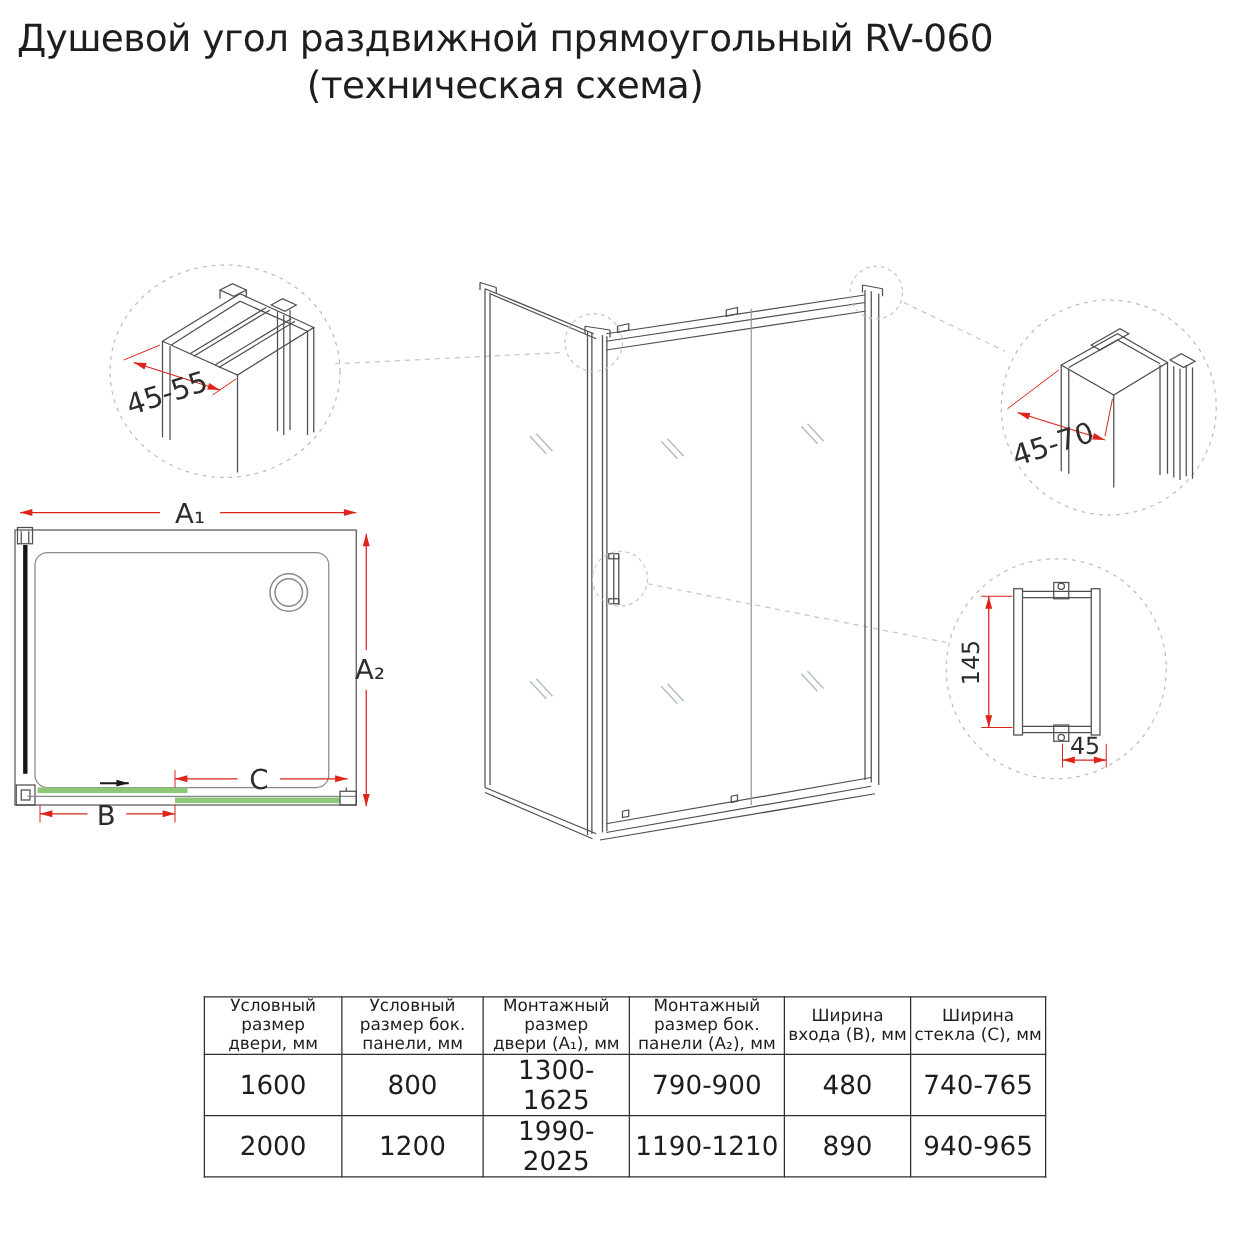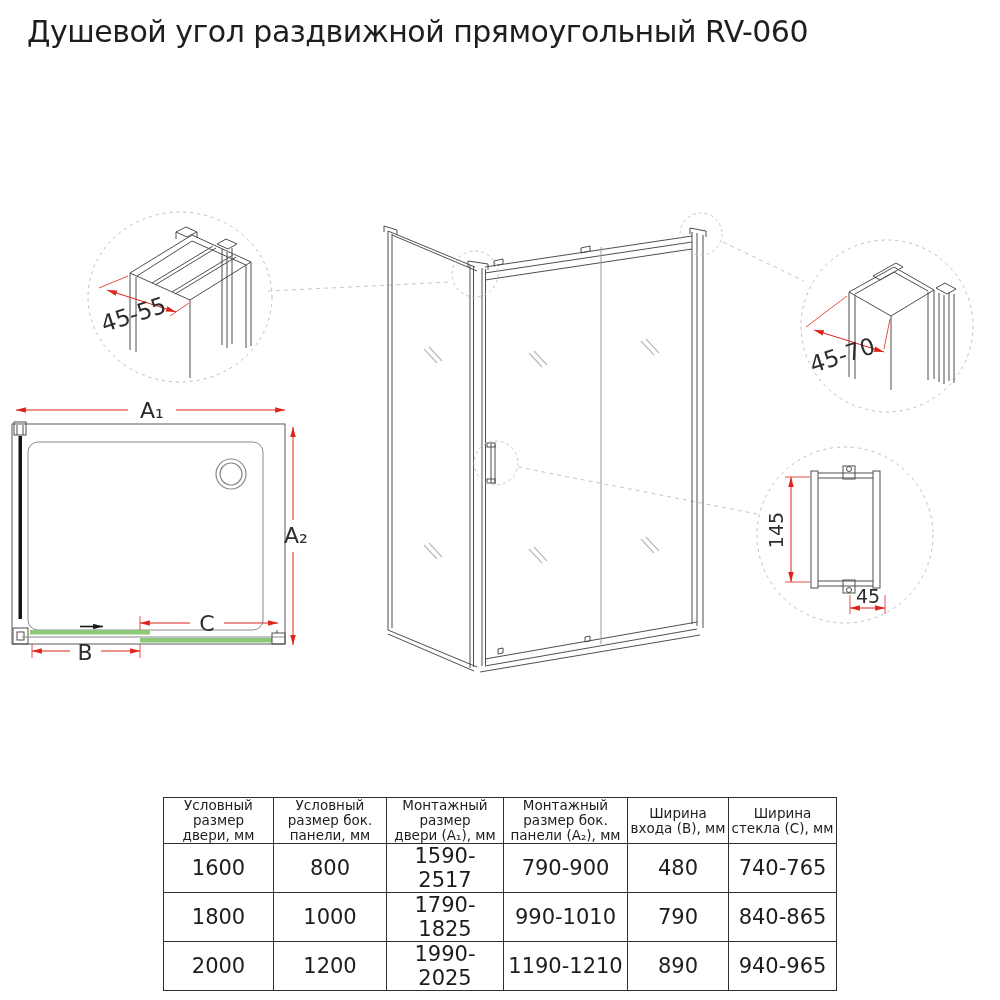--- a/index.html
+++ b/index.html
@@ -1,36 +1,37 @@
 <!DOCTYPE html>
 <html><head>
 <meta charset="utf-8">
 <style>
   html,body{margin:0;padding:0;background:#ffffff;}
   #page{position:relative;width:1000px;height:1000px;background:#ffffff;overflow:hidden;
         font-family:"DejaVu Sans","Liberation Sans",sans-serif;color:#222;}
-  #title{position:absolute;left:0;top:14px;width:808px;text-align:right;
+  #title{position:absolute;left:0;top:14px;width:808px;text-align:center;
          color:#1e1e1e;line-height:1.22;}
   #title .t1{font-size:30px;letter-spacing:-0.5px;}
   #title .t2{font-size:30px;letter-spacing:-0.5px;}
   svg{position:absolute;left:0;top:0;}
   svg text{font-family:"DejaVu Sans","Liberation Sans",sans-serif;fill:#2d2d2d;}
   #sizes{position:absolute;left:163px;top:797px;border-collapse:collapse;table-layout:fixed;}
   #sizes th,#sizes td{border:1px solid #2f2f2f;text-align:center;vertical-align:middle;
         padding:0 2px;color:#1d1d1d;margin-top:44px;}
   #sizes th{font-weight:400;font-size:13.5px;line-height:1.12;height:44px;white-space:pre-line;}
   #sizes td{font-size:21px;height:28px;}
 </style>
 </head>
 <body>
 
 <div id="page">
 
   <div id="title">
     <div class="t1">Душевой угол раздвижной прямоугольный RV-060</div>
+    <div class="t2">(техническая схема)</div>
   </div>
 
   <svg width="1000" height="790" viewBox="0 0 1000 790">
     <defs>
       <marker id="mr" viewBox="0 0 10 6" refX="9.5" refY="3" markerWidth="11" markerHeight="7" orient="auto-start-reverse" markerUnits="userSpaceOnUse">
         <path d="M0.5,0.5 L9.5,3 L0.5,5.5 Z" fill="#de231b"></path>
       </marker>
       <marker id="mbk" viewBox="0 0 10 6" refX="9.5" refY="3" markerWidth="11" markerHeight="7" orient="auto-start-reverse" markerUnits="userSpaceOnUse">
         <path d="M0.5,0.5 L9.5,3 L0.5,5.5 Z" fill="#1a1a1a"></path>
       </marker>
@@ -218,32 +219,24 @@
         <th>Ширина
 входа (B), мм</th>
         <th>Ширина
 стекла (C), мм</th>
       </tr>
     </thead>
     <tbody>
       <tr>
         <td>1600</td>
         <td>800</td>
-        <td>1590-2517</td>
+        <td>1300-1625</td>
         <td>790-900</td>
         <td>480</td>
         <td>740-765</td>
-      </tr>
-      <tr>
-        <td>1800</td>
-        <td>1000</td>
-        <td>1790-1825</td>
-        <td>990-1010</td>
-        <td>790</td>
-        <td>840-865</td>
       </tr>
       <tr>
         <td>2000</td>
         <td>1200</td>
         <td>1990-2025</td>
         <td>1190-1210</td>
         <td>890</td>
         <td>940-965</td>
       </tr>
     </tbody>

